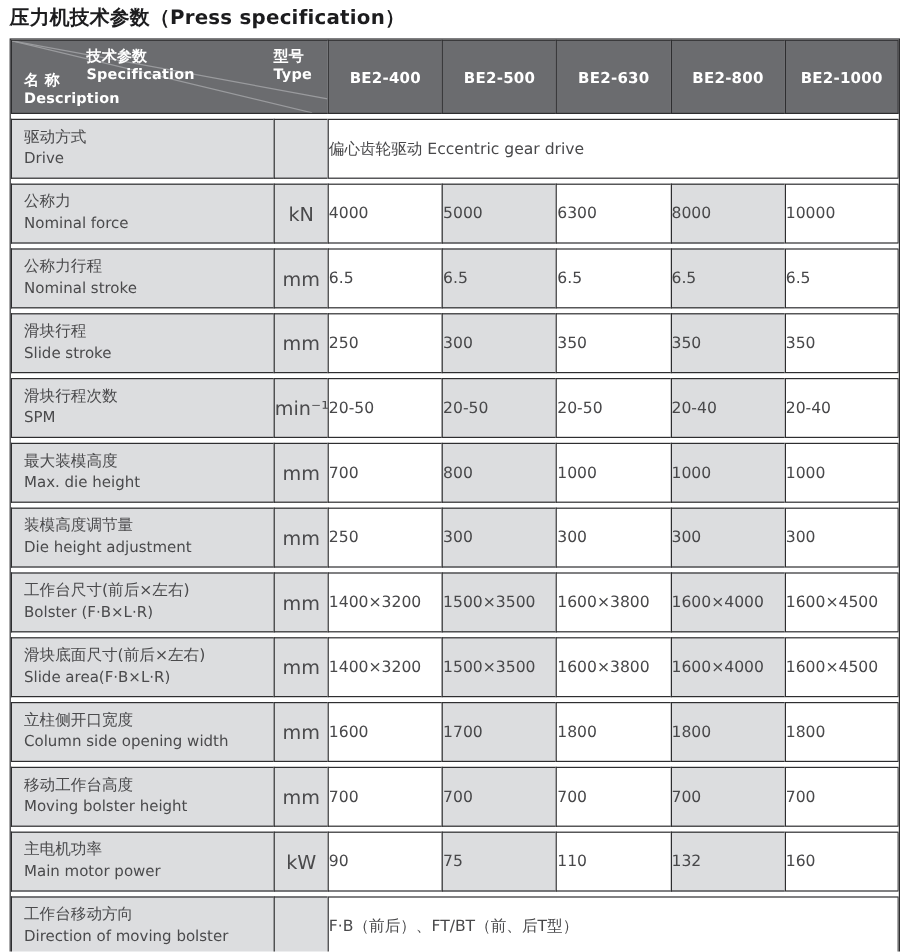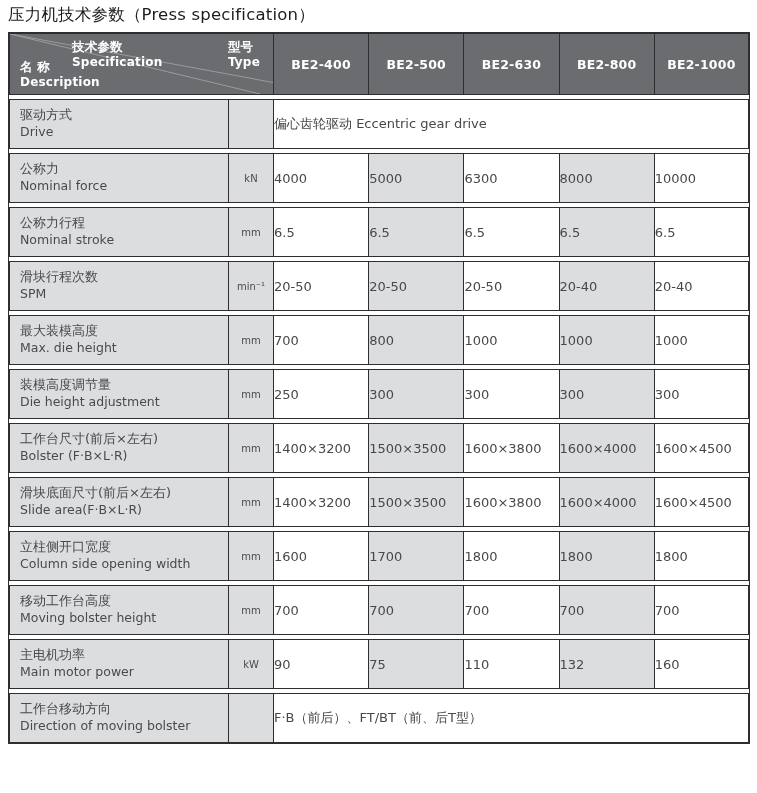--- a/index.html
+++ b/index.html
@@ -16,21 +16,21 @@
   body{
     width:757px;
     height:793px;
     background:#ffffff;
     font-family:"DejaVu Sans","Liberation Sans",sans-serif;
     overflow:hidden;
   }
   .page{padding:3px 7px 6px 8px;}
   .title{
     font-size:16.5px;
-    font-weight:normal;
+    font-weight:bold;
     color:var(--title-text);
     margin:1px 0 6px 0;
     letter-spacing:.2px;
   }
   .table-wrap{
     border:1px solid var(--border-col);
     overflow:hidden;
     background:#fff;
   }
   table{
@@ -75,21 +75,21 @@
     background:var(--shade-bg);
     padding:4px 8px 4px 10px;
     color:var(--label-text);
   }
   td.label-cell .zh{font-size:13px;line-height:1.3;}
   td.label-cell .en{font-size:12.5px;line-height:1.3;}
   td.unit-cell{
     background:var(--shade-bg);
     text-align:center;
     color:var(--label-text);
-    font-size:10px;
+    font-size:16px;
   }
   td.value-cell{
     background:#ffffff;
     color:var(--value-text);
     font-size:13px;
   }
   td.value-cell.shaded{background:var(--shade-bg);}
   td.span-cell{font-size:13px;}
 </style>
 </head>
@@ -164,20 +164,32 @@
             </td>
             <td class="unit-cell">mm</td>
             <td class="value-cell">6.5</td>
             <td class="value-cell shaded">6.5</td>
             <td class="value-cell">6.5</td>
             <td class="value-cell shaded">6.5</td>
             <td class="value-cell">6.5</td>
           </tr>
           <tr>
             <td class="label-cell">
+              <div class="zh">滑块行程</div>
+              <div class="en">Slide stroke</div>
+            </td>
+            <td class="unit-cell">mm</td>
+            <td class="value-cell">250</td>
+            <td class="value-cell shaded">300</td>
+            <td class="value-cell">350</td>
+            <td class="value-cell shaded">350</td>
+            <td class="value-cell">350</td>
+          </tr>
+          <tr>
+            <td class="label-cell">
               <div class="zh">滑块行程次数</div>
               <div class="en">SPM</div>
             </td>
             <td class="unit-cell">min⁻¹</td>
             <td class="value-cell">20-50</td>
             <td class="value-cell shaded">20-50</td>
             <td class="value-cell">20-50</td>
             <td class="value-cell shaded">20-40</td>
             <td class="value-cell">20-40</td>
           </tr>

